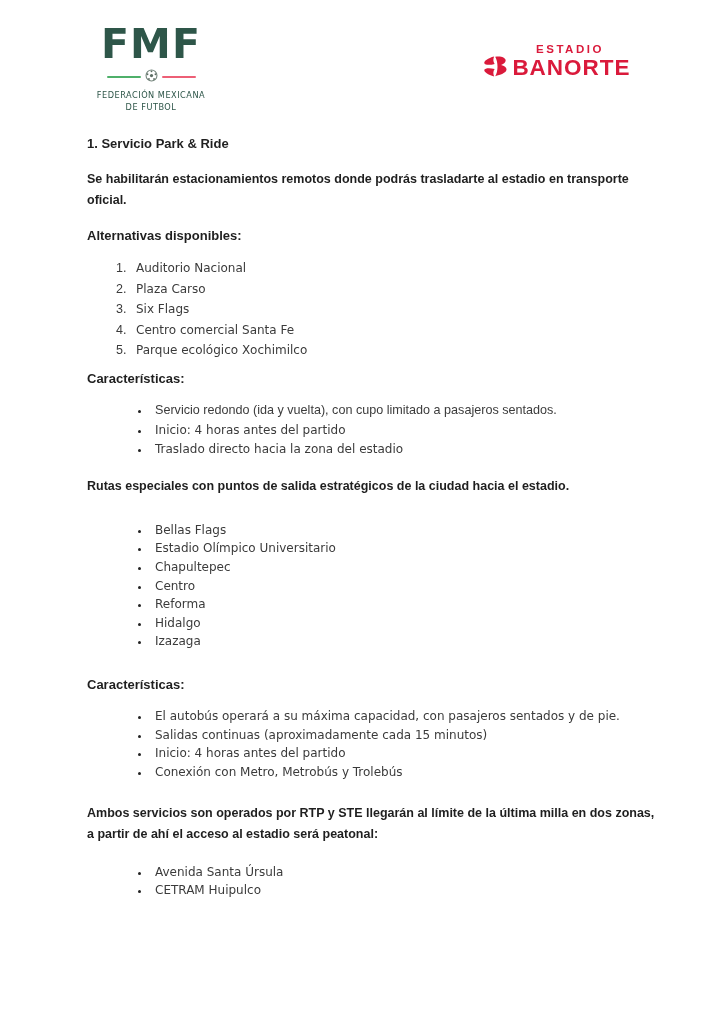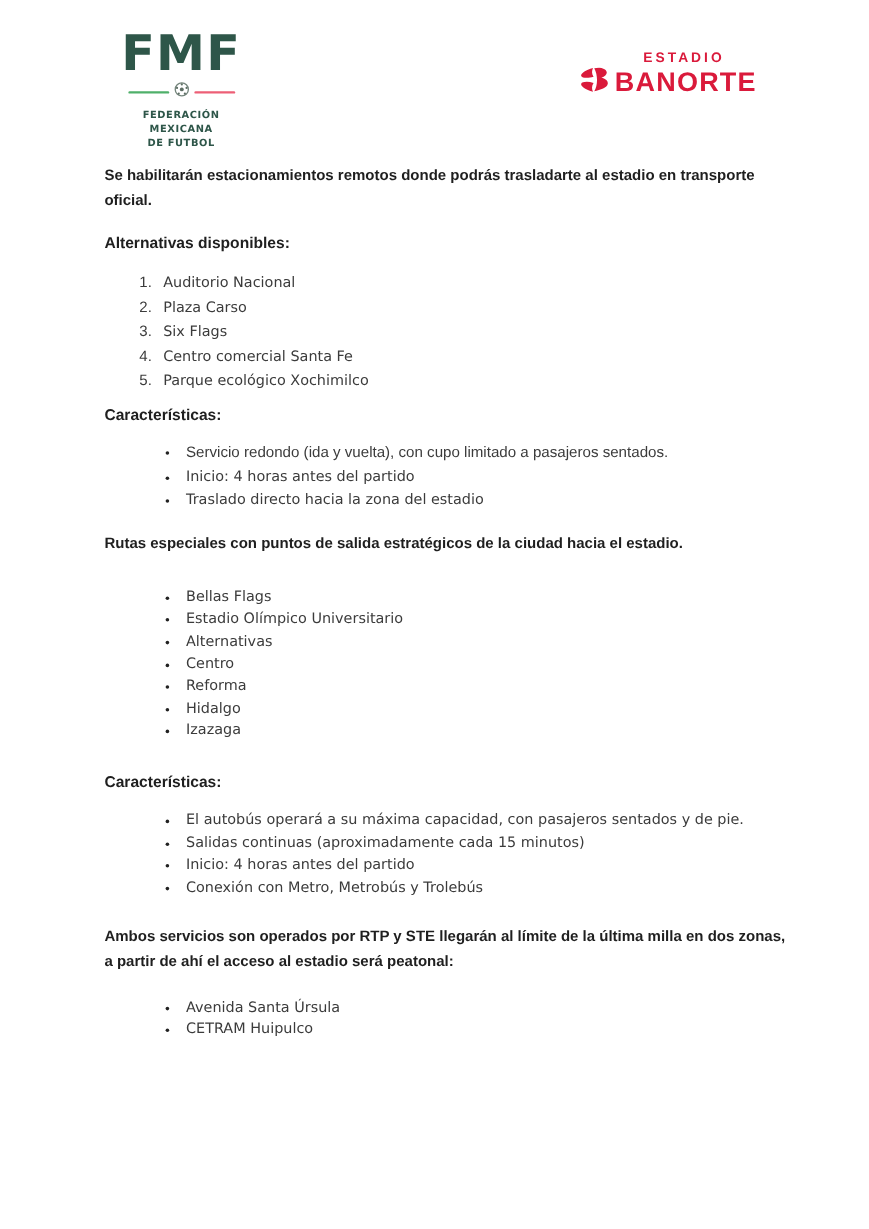--- a/index.html
+++ b/index.html
@@ -31,21 +31,21 @@
   }
   .fmf-divider{
     display:flex;align-items:center;justify-content:center;
     gap:4px;margin:5px 0 6px 0;height:14px;
   }
   .fmf-divider .line{display:inline-block;width:34px;height:2px;border-radius:1px;}
   .fmf-divider .line.green{background:var(--divider-green);}
   .fmf-divider .line.pink{background:var(--divider-pink);}
   .fmf-org{
     font-family:"DejaVu Sans","Liberation Sans",sans-serif;
-    font-weight:bold;font-size:8.2px;line-height:1.45;
+    font-weight:normal;font-size:8.2px;line-height:1.45;
     letter-spacing:.5px;color:var(--fmf-green);
   }
   .banorte{
     position:absolute;left:476px;top:43px;width:162px;
     text-align:center;
   }
   .banorte-top{
     font-weight:bold;font-size:11.5px;letter-spacing:2.5px;
     color:var(--banorte-red);padding-left:26px;
   }
@@ -143,20 +143,21 @@
           <path d="M12.7 0.9 C17.6 -0.4 23.1 1.1 23.6 4.3 C23.9 6.3 22.1 8.3 18.9 9.3 C22.6 10.1 24.9 12.1 24.5 14.5 C24 17.9 18.1 19.9 12.7 21.1 C15.9 16 15.9 6.6 12.7 0.9 Z"></path>
         </svg>
       </span>
       <span class="banorte-name">BANORTE</span>
     </div>
   </div>
 
   <main class="content">
 
 
+    <h2 class="sec-title">1. Servicio Park &amp; Ride</h2>
 
     <p class="para">Se habilitarán estacionamientos remotos donde podrás trasladarte al estadio en transporte oficial.</p>
 
     <h3 class="sub-label">Alternativas disponibles:</h3>
 
     <ol class="loc-list">
         <li>Auditorio Nacional</li>
         <li>Plaza Carso</li>
         <li>Six Flags</li>
         <li>Centro comercial Santa Fe</li>
@@ -174,21 +175,21 @@
     <div class="gap-s"></div>
 
 
     <p class="para">Rutas especiales con puntos de salida estratégicos de la ciudad hacia el estadio.</p>
 
     <div class="gap-s"></div>
 
     <ul class="blt">
         <li>Bellas Flags</li>
         <li>Estadio Olímpico Universitario</li>
-        <li>Alternativas</li>
+        <li>Chapultepec</li>
         <li>Centro</li>
         <li>Reforma</li>
         <li>Hidalgo</li>
         <li>Izazaga</li>
       </ul>
 
     <div class="gap-m"></div>
 
     <h3 class="sub-label">Características:</h3>
 

